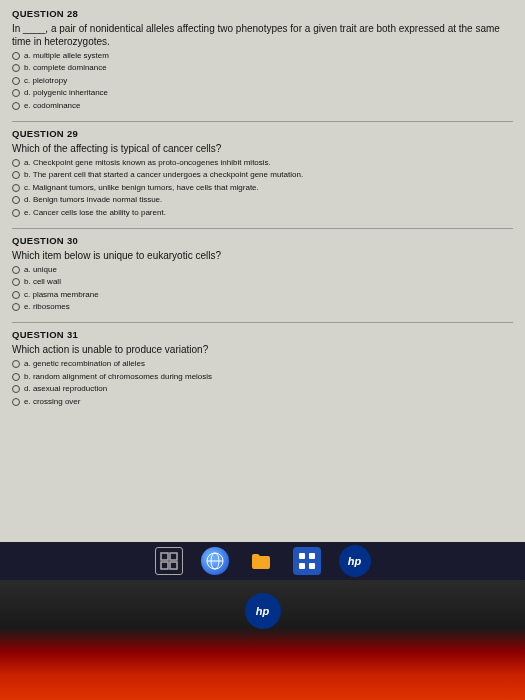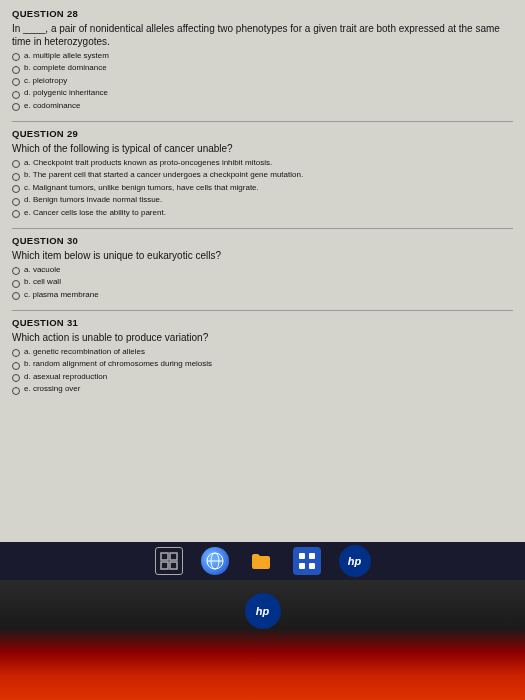--- a/index.html
+++ b/index.html
@@ -36,21 +36,21 @@
       letter-spacing: 0.3px;
     }
     .question-text {
       font-size: 10px;
       color: #111;
       margin-bottom: 3px;
       line-height: 1.3;
     }
     .option {
       display: flex;
-      align-items: flex-end;
+      align-items: flex-start;
       margin-bottom: 2px;
       font-size: 8px;
       color: #111;
       line-height: 1.3;
     }
     .radio {
       width: 8px;
       height: 8px;
       border-radius: 50%;
       border: 1px solid #444;
@@ -165,24 +165,24 @@
       <div class="option">
         <div class="radio"></div>
         <span>e. codominance</span>
       </div>
     </div>
 
     <hr class="divider">
 
     <div class="question-block">
       <div class="question-title">QUESTION 29</div>
-      <div class="question-text">Which of the following is typical of cancer unable?</div>
-      <div class="option">
-        <div class="radio"></div>
-        <span>a. Checkpoint trait products known as proto-oncogenes inhibit mitosis.</span>
+      <div class="question-text">Which of the affecting is typical of cancer cells?</div>
+      <div class="option">
+        <div class="radio"></div>
+        <span>a. Checkpoint gene mitosis known as proto-oncogenes inhibit mitosis.</span>
       </div>
       <div class="option">
         <div class="radio"></div>
         <span>b. The parent cell that started a cancer undergoes a checkpoint gene mutation.</span>
       </div>
       <div class="option">
         <div class="radio"></div>
         <span>c. Malignant tumors, unlike benign tumors, have cells that migrate.</span>
       </div>
       <div class="option">
@@ -195,29 +195,33 @@
       </div>
     </div>
 
     <hr class="divider">
 
     <div class="question-block">
       <div class="question-title">QUESTION 30</div>
       <div class="question-text">Which item below is unique to eukaryotic cells?</div>
       <div class="option">
         <div class="radio"></div>
-        <span>a. vacuole</span>
+        <span>a. unique</span>
       </div>
       <div class="option">
         <div class="radio"></div>
         <span>b. cell wall</span>
       </div>
       <div class="option">
         <div class="radio"></div>
         <span>c. plasma membrane</span>
+      </div>
+      <div class="option">
+        <div class="radio"></div>
+        <span>e. ribosomes</span>
       </div>
     </div>
 
     <hr class="divider">
 
     <div class="question-block">
       <div class="question-title">QUESTION 31</div>
       <div class="question-text">Which action is unable to produce variation?</div>
       <div class="option">
         <div class="radio"></div>

